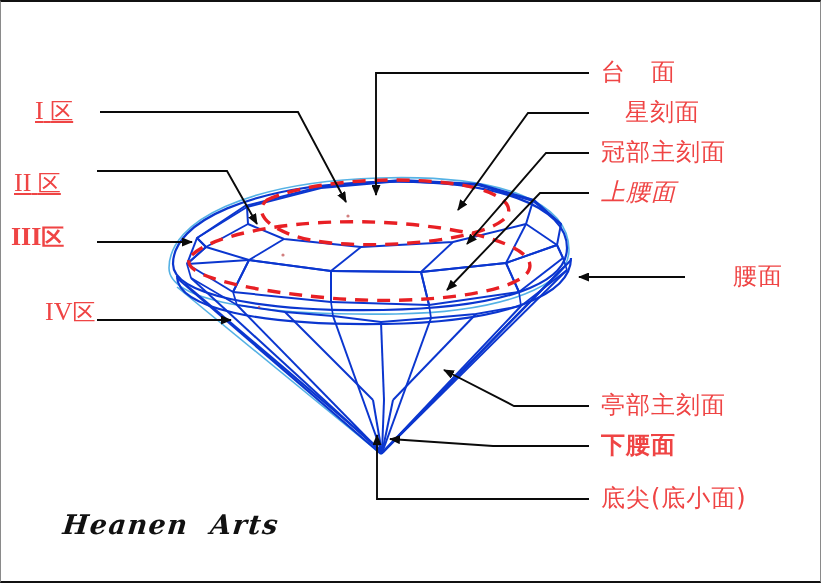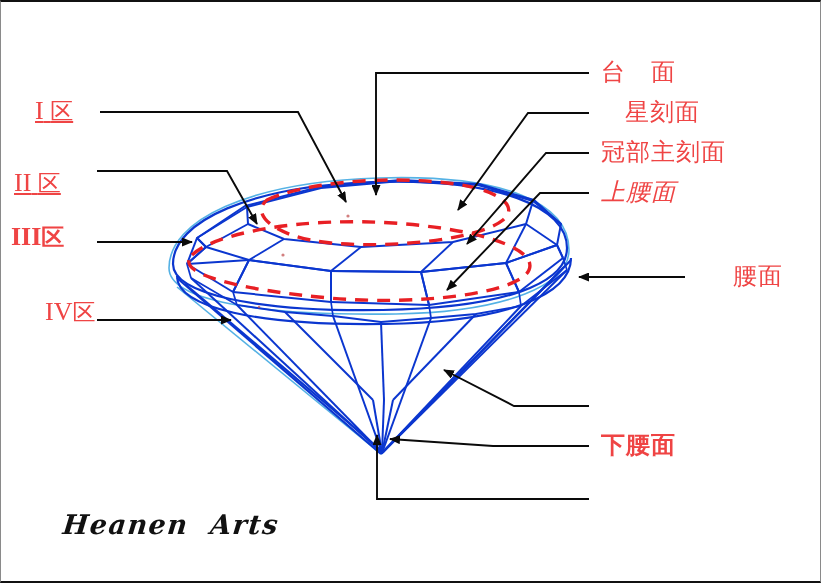--- a/index.html
+++ b/index.html
@@ -233,17 +233,19 @@
 
   <div class="lbl zone-lbl" style="left:10px; top:222px;font-weight:bold;"><span class="rn">III</span><span class="cn">区</span></div>
 
   <div class="lbl zone-lbl" style="left:12px; top:297px;margin-left:32px;"><span class="rn">IV</span><span class="cn">区</span></div>
 
   <div class="lbl facet-lbl" style="left:600px; top:58px;">台　面</div>
   <div class="lbl facet-lbl" style="left:600px; top:98px;margin-left:24px;">星刻面</div>
   <div class="lbl facet-lbl" style="left:600px; top:138px;">冠部主刻面</div>
   <div class="lbl facet-lbl" style="left:600px; top:178px;font-style:italic;">上腰面</div>
   <div class="lbl facet-lbl" style="left:732px; top:262px;">腰面</div>
+  <div class="lbl facet-lbl" style="left:600px; top:391px;">亭部主刻面</div>
   <div class="lbl facet-lbl" style="left:600px; top:431px;font-weight:bold;">下腰面</div>
+  <div class="lbl facet-lbl" style="left:600px; top:484px;">底尖(底小面)</div>
 
   <div class="sig" style="left:62px; top:507px;">Heanen  Arts</div>
 
 </div>
 
 </body></html>

